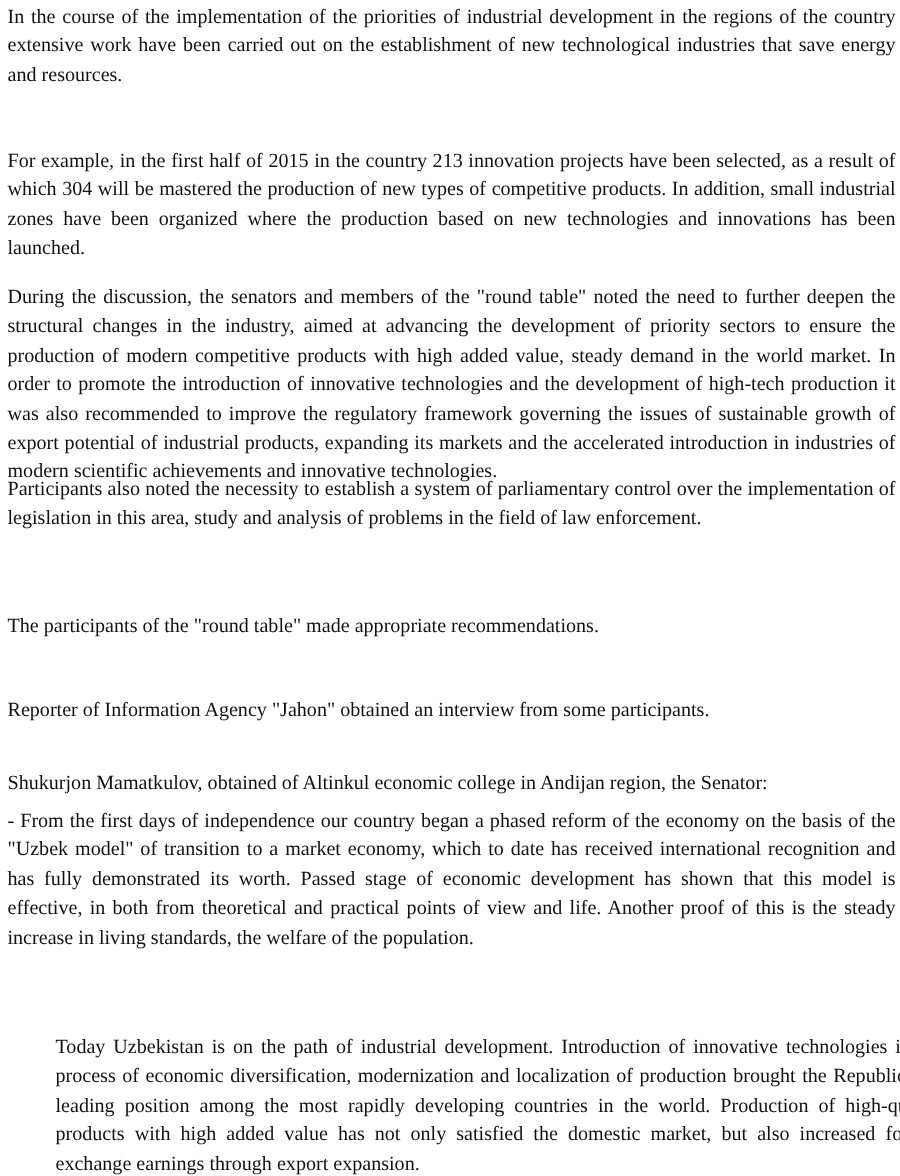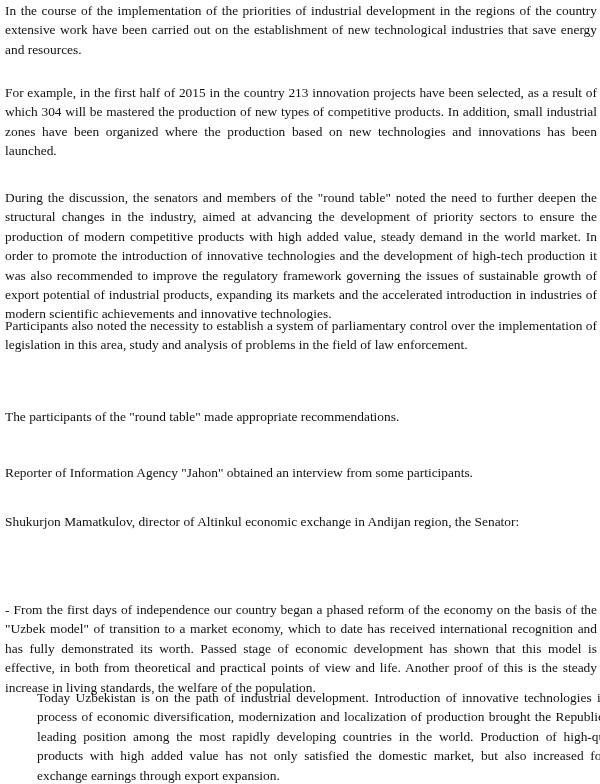--- a/index.html
+++ b/index.html
@@ -24,36 +24,36 @@
       color: #111111;
     }
     .para {
       margin: 0;
       text-align: justify;
       position: absolute;
       left: 0;
       width: 592px;
     }
     .p0 { top: 1px; }
-    .p1 { top: 83px; }
+    .p1 { top: 97px; }
     .p2 { top: 188px; }
     .p3 { top: 316px; }
     .p4 { top: 407px; }
     .p5 { top: 463px; }
     .p6 { top: 512px; }
-    .p7 { top: 600px; }
+    .p7 { top: 537px; }
     .p8 { top: 688px; margin-left: 32px; }
     .single { text-align: left; }
   </style>
 </head>
 <body>
 
 <div class="doc">
   <p class="para p0">In the course of the implementation of the priorities of industrial development in the regions of the country extensive work have been carried out on the establishment of new technological industries that save energy and resources.</p>
   <p class="para p1">For example, in the first half of 2015 in the country 213 innovation projects have been selected, as a result of which 304 will be mastered the production of new types of competitive products. In addition, small industrial zones have been organized where the production based on new technologies and innovations has been launched.</p>
   <p class="para p2">During the discussion, the senators and members of the "round table" noted the need to further deepen the structural changes in the industry, aimed at advancing the development of priority sectors to ensure the production of modern competitive products with high added value, steady demand in the world market. In order to promote the introduction of innovative technologies and the development of high-tech production it was also recommended to improve the regulatory framework governing the issues of sustainable growth of export potential of industrial products, expanding its markets and the accelerated introduction in industries of modern scientific achievements and innovative technologies.</p>
   <p class="para p3">Participants also noted the necessity to establish a system of parliamentary control over the implementation of legislation in this area, study and analysis of problems in the field of law enforcement.</p>
   <p class="para p4 single">The participants of the "round table" made appropriate recommendations.</p>
   <p class="para p5 single">Reporter of Information Agency "Jahon" obtained an interview from some participants.</p>
-  <p class="para p6 single">Shukurjon Mamatkulov, director of Altinkul economic exchange in Andijan region, the Senator:</p>
+  <p class="para p6 single">Shukurjon Mamatkulov, obtained of Altinkul economic college in Andijan region, the Senator:</p>
   <p class="para p7">- From the first days of independence our country began a phased reform of the economy on the basis of the "Uzbek model" of transition to a market economy, which to date has received international recognition and has fully demonstrated its worth. Passed stage of economic development has shown that this model is effective, in both from theoretical and practical points of view and life. Another proof of this is the steady increase in living standards, the welfare of the population.</p>
   <p class="para p8">Today Uzbekistan is on the path of industrial development. Introduction of innovative technologies in the process of economic diversification, modernization and localization of production brought the Republic to a leading position among the most rapidly developing countries in the world. Production of high-quality products with high added value has not only satisfied the domestic market, but also increased foreign exchange earnings through export expansion.</p>
 </div>
 
 </body></html>

